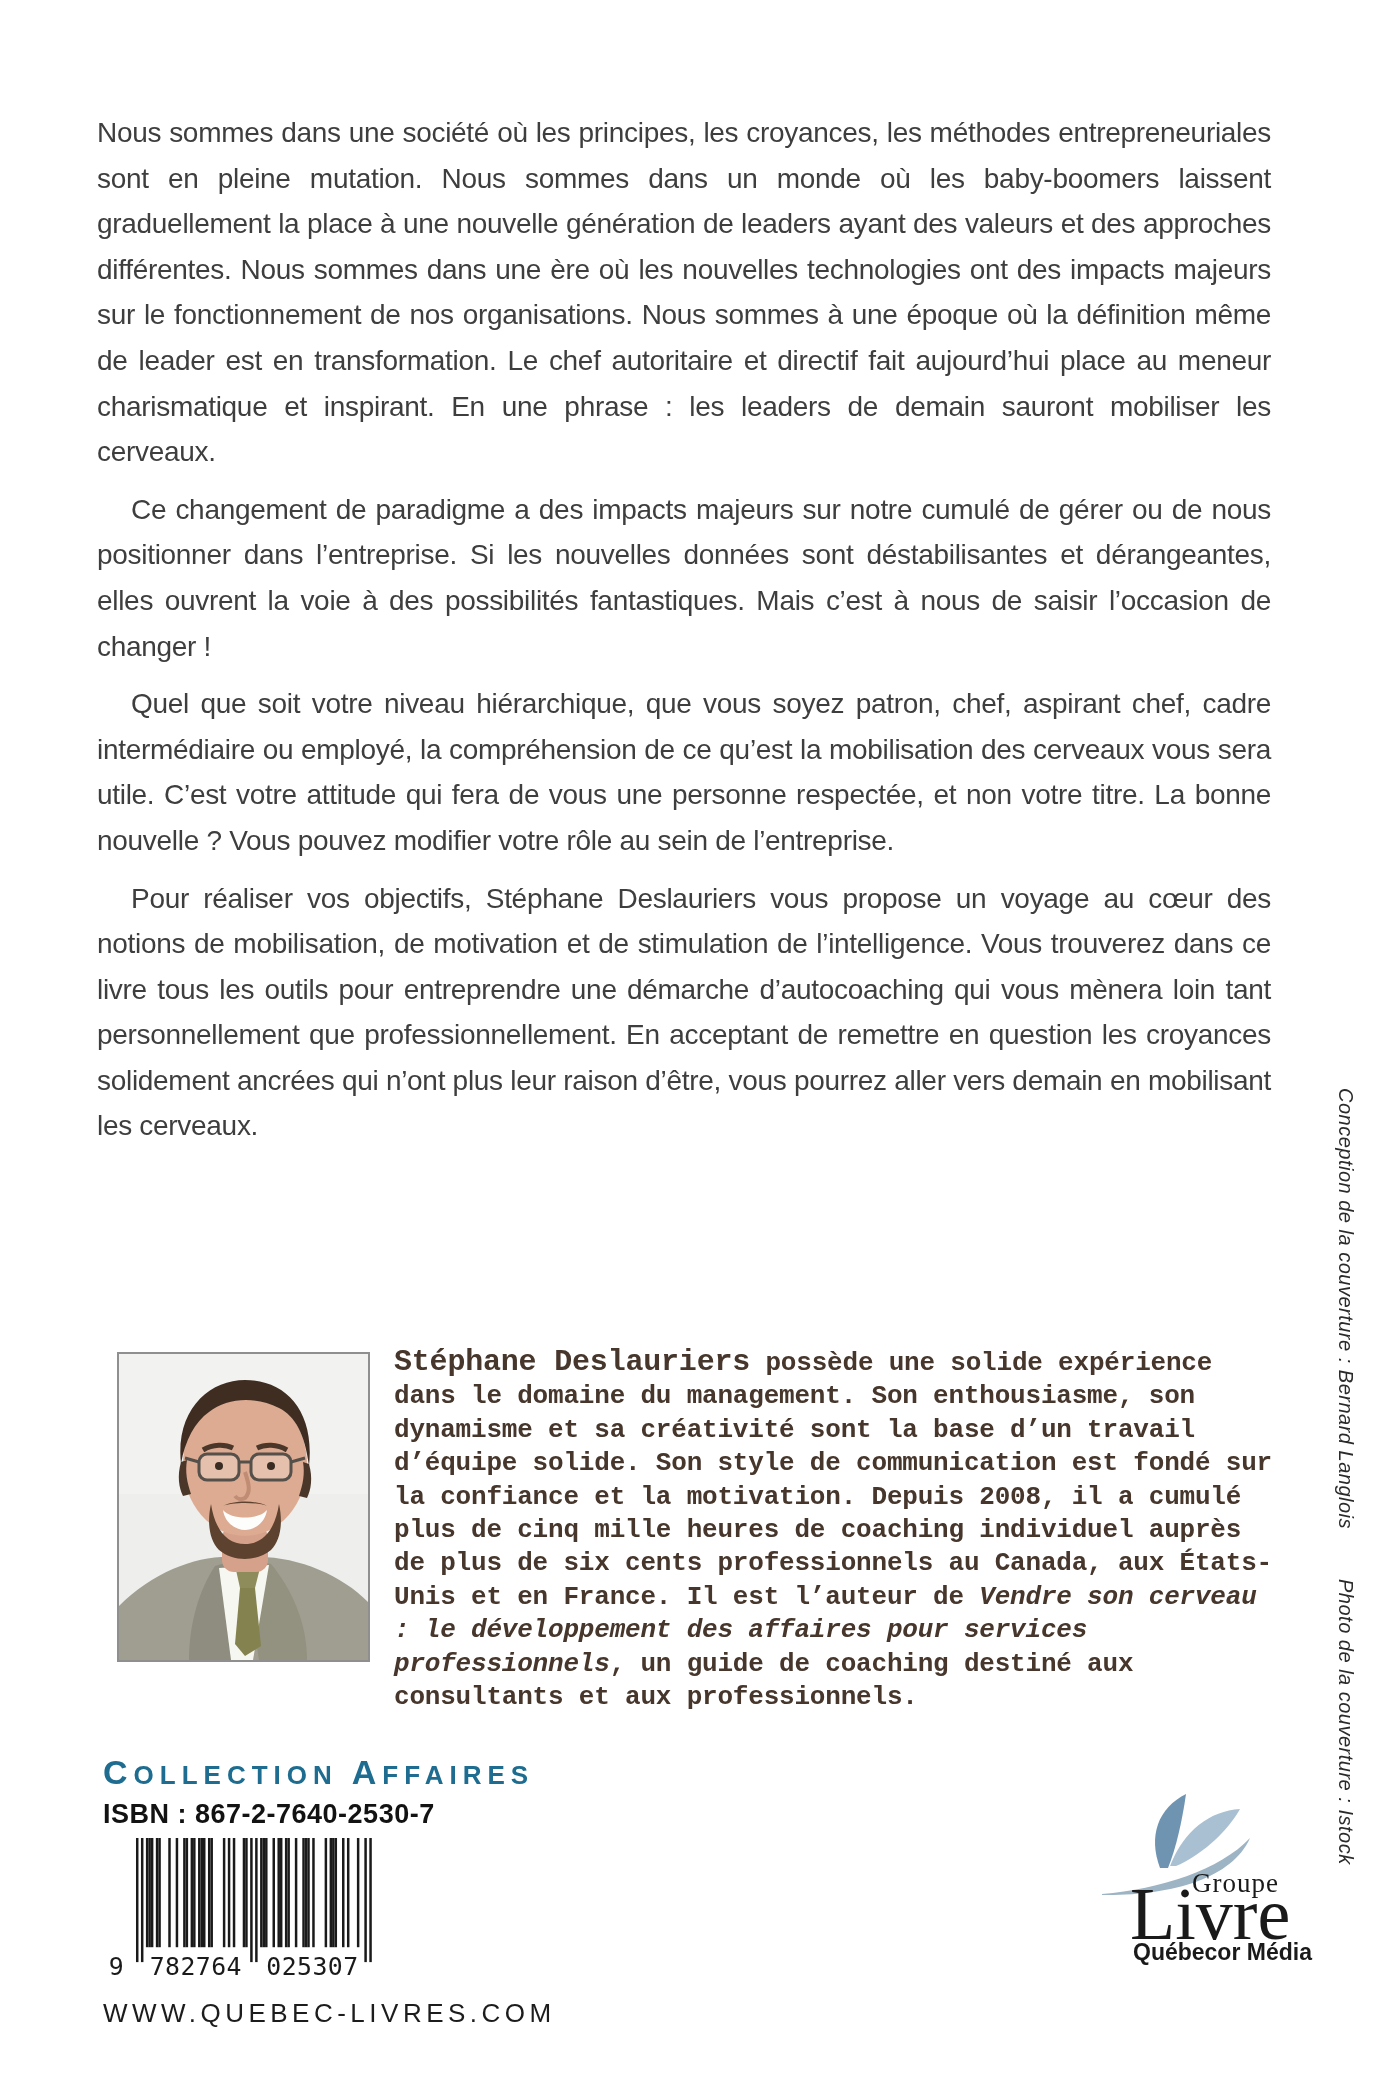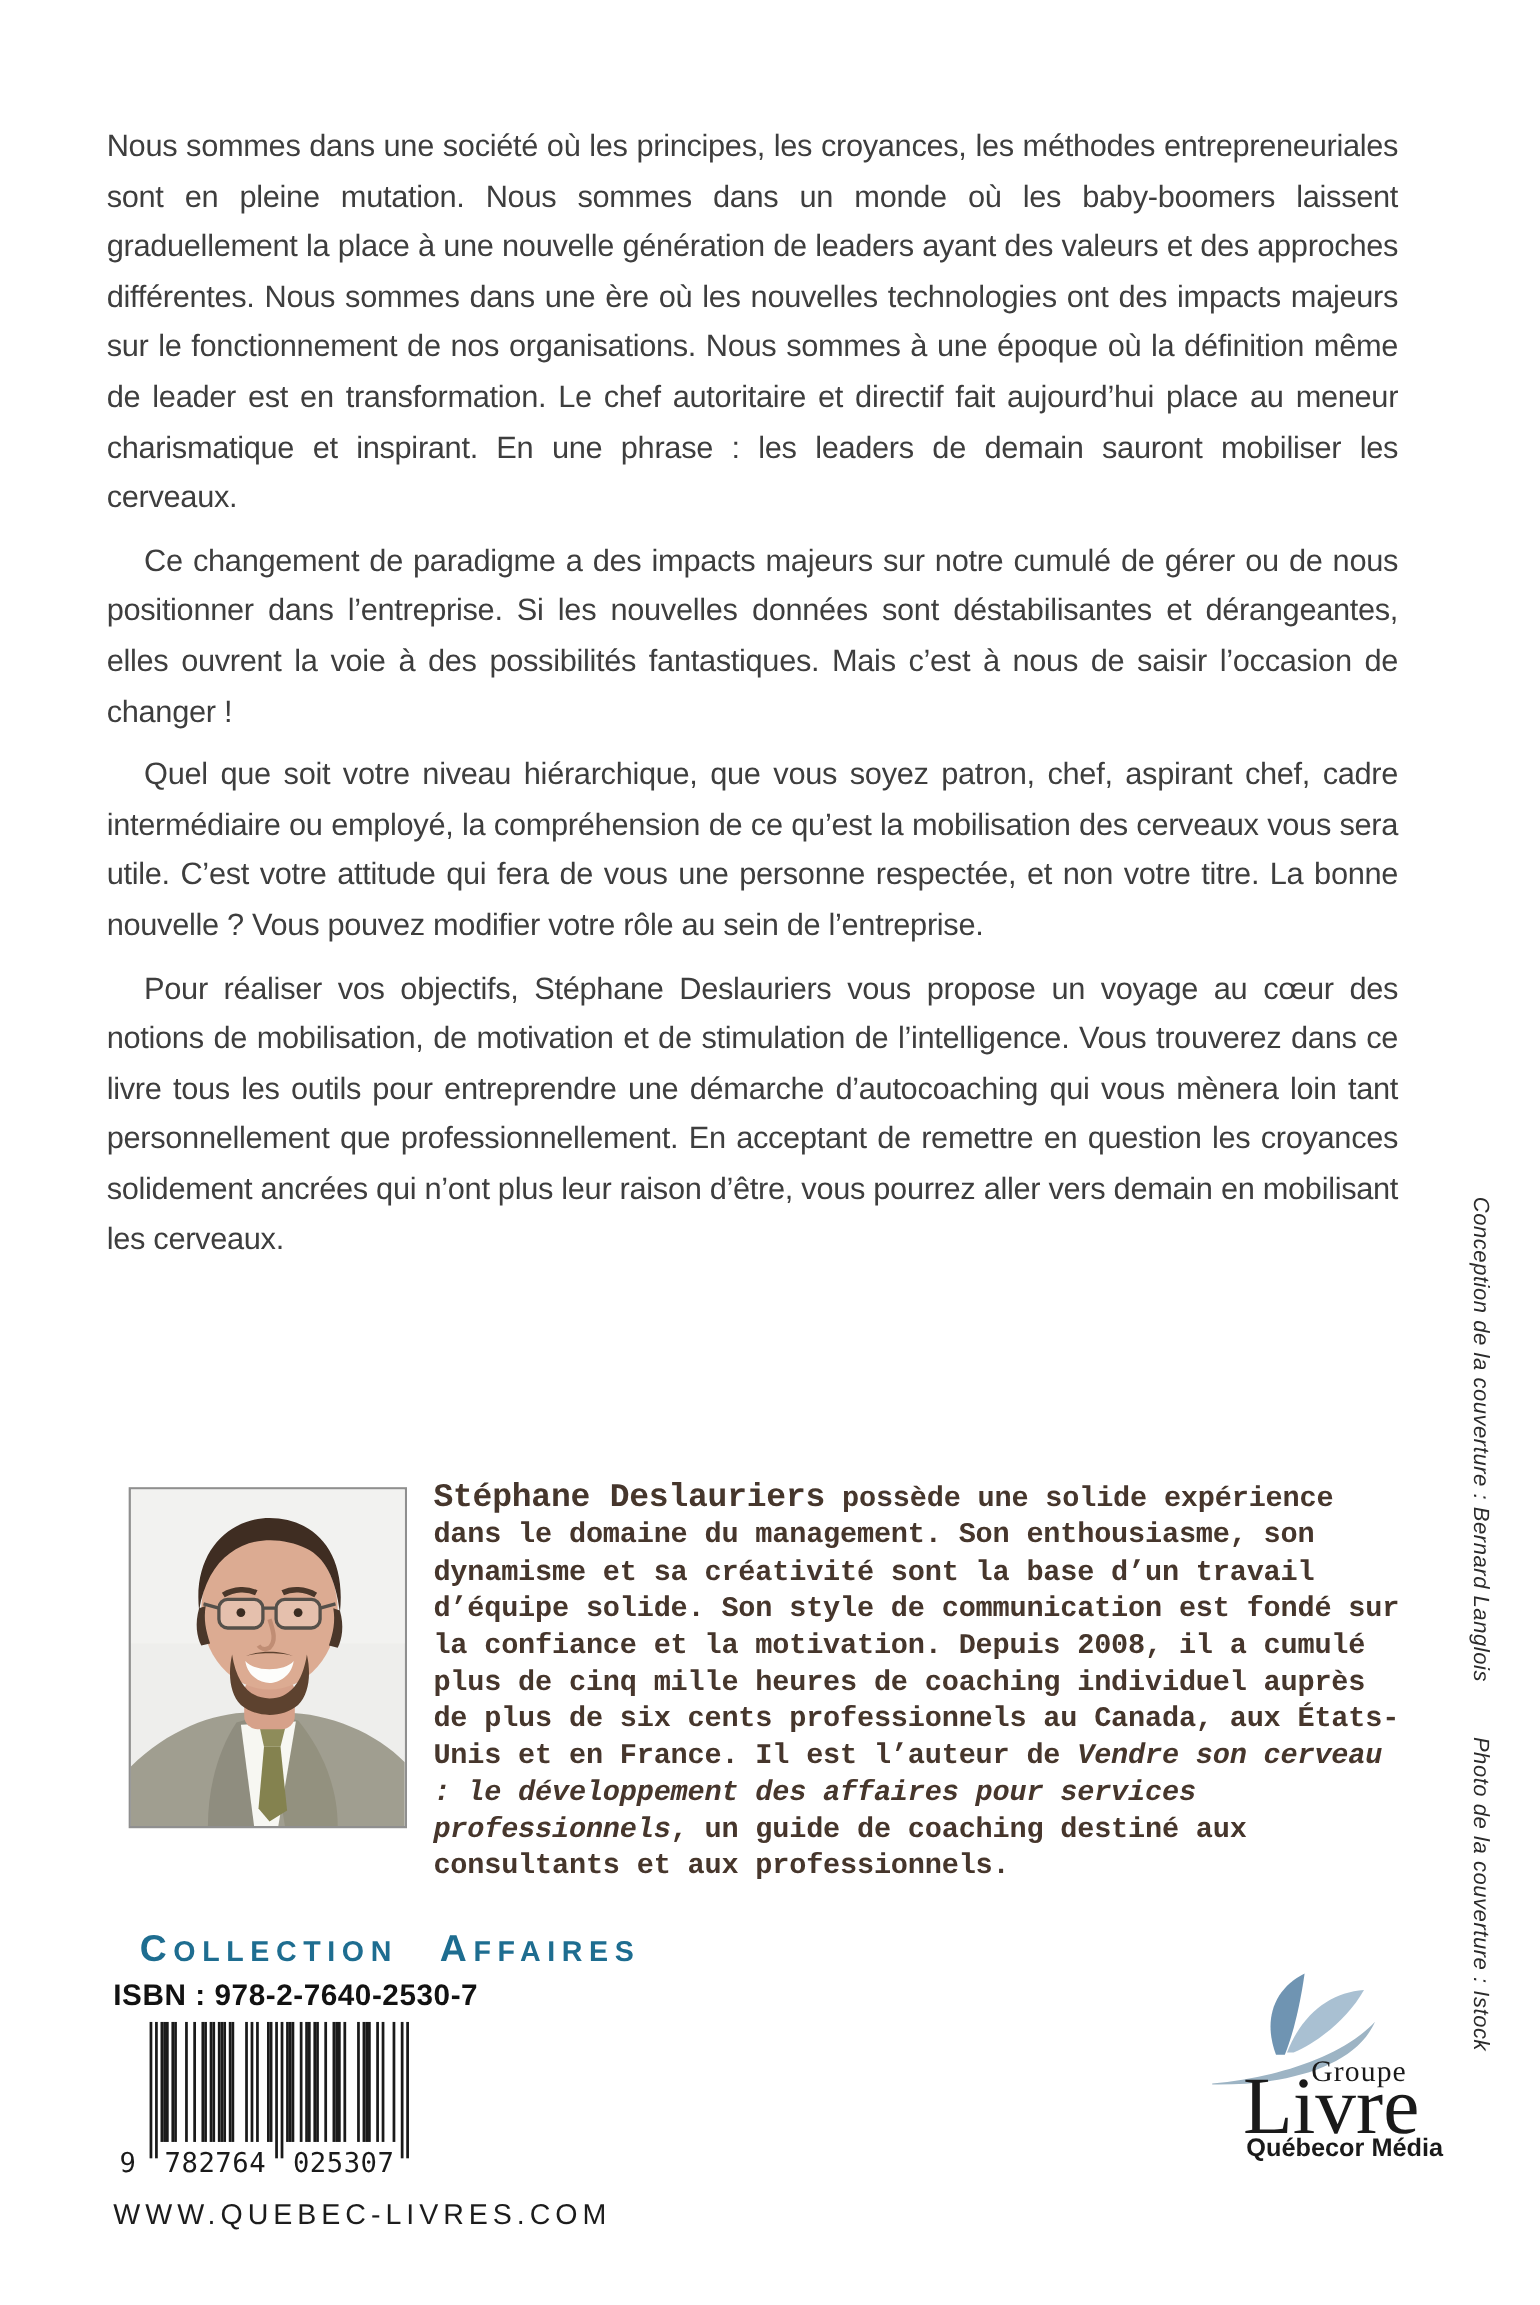--- a/index.html
+++ b/index.html
@@ -34,21 +34,21 @@
   .bio-text p{margin:0;}
   .bio-name{font-size:30px;}
   .bio-title{font-style:italic;}
 
   
   .collection{
     position:absolute;left:103px;top:1753px;
     color:#1e6d90;font-weight:bold;font-size:26px;letter-spacing:6px;
     white-space:nowrap;
   }
-  .collection .word{margin-right:14px;margin-left:24px;}
+  .collection .word{margin-right:14px;}
   .collection .big{font-size:34px;}
 
   
   .isbn{
     position:absolute;left:103px;top:1799px;
     font-size:27px;font-weight:bold;color:#121212;letter-spacing:0.5px;
   }
   .barcode{position:absolute;left:106px;top:1838px;}
   .barcode svg{display:block;}
   .barcode text{
@@ -132,21 +132,21 @@
   </div>
   <div class="bio-text">
     <p><span class="bio-name">Stéphane Deslauriers</span> <span>possède une solide expérience dans le domaine du management. Son enthousiasme, son dynamisme et sa créativité sont la base d’un travail d’équipe solide. Son style de communication est fondé sur la confiance et la motivation. Depuis 2008, il a cumulé plus de cinq mille heures de coaching individuel auprès de plus de six cents professionnels au Canada, aux États-Unis et en France. Il est l’auteur de </span><span class="bio-title">Vendre son cerveau : le développement des affaires pour services professionnels</span><span>, un guide de coaching destiné aux consultants et aux professionnels.</span></p>
   </div>
 </div>
 
 <div class="collection">
   <span class="word"><span class="big">C</span><span>OLLECTION</span></span><span class="word"><span class="big">A</span><span>FFAIRES</span></span>
 </div>
 
-<div class="isbn">ISBN : 978-2-7640-2530-7</div>
+<div class="isbn">ISBN : 867-2-7640-2530-7</div>
 
 <div class="barcode">
   <svg width="266" height="139" viewBox="-12 0 107 56">
     <g id="barcode-bars">
         <rect x="0" y="0" width="1" height="50" fill="#1a1a1a"></rect>
         <rect x="2" y="0" width="1" height="50" fill="#1a1a1a"></rect>
         <rect x="4" y="0" width="1" height="44" fill="#1a1a1a"></rect>
         <rect x="5" y="0" width="1" height="44" fill="#1a1a1a"></rect>
         <rect x="6" y="0" width="1" height="44" fill="#1a1a1a"></rect>
         <rect x="8" y="0" width="1" height="44" fill="#1a1a1a"></rect>

